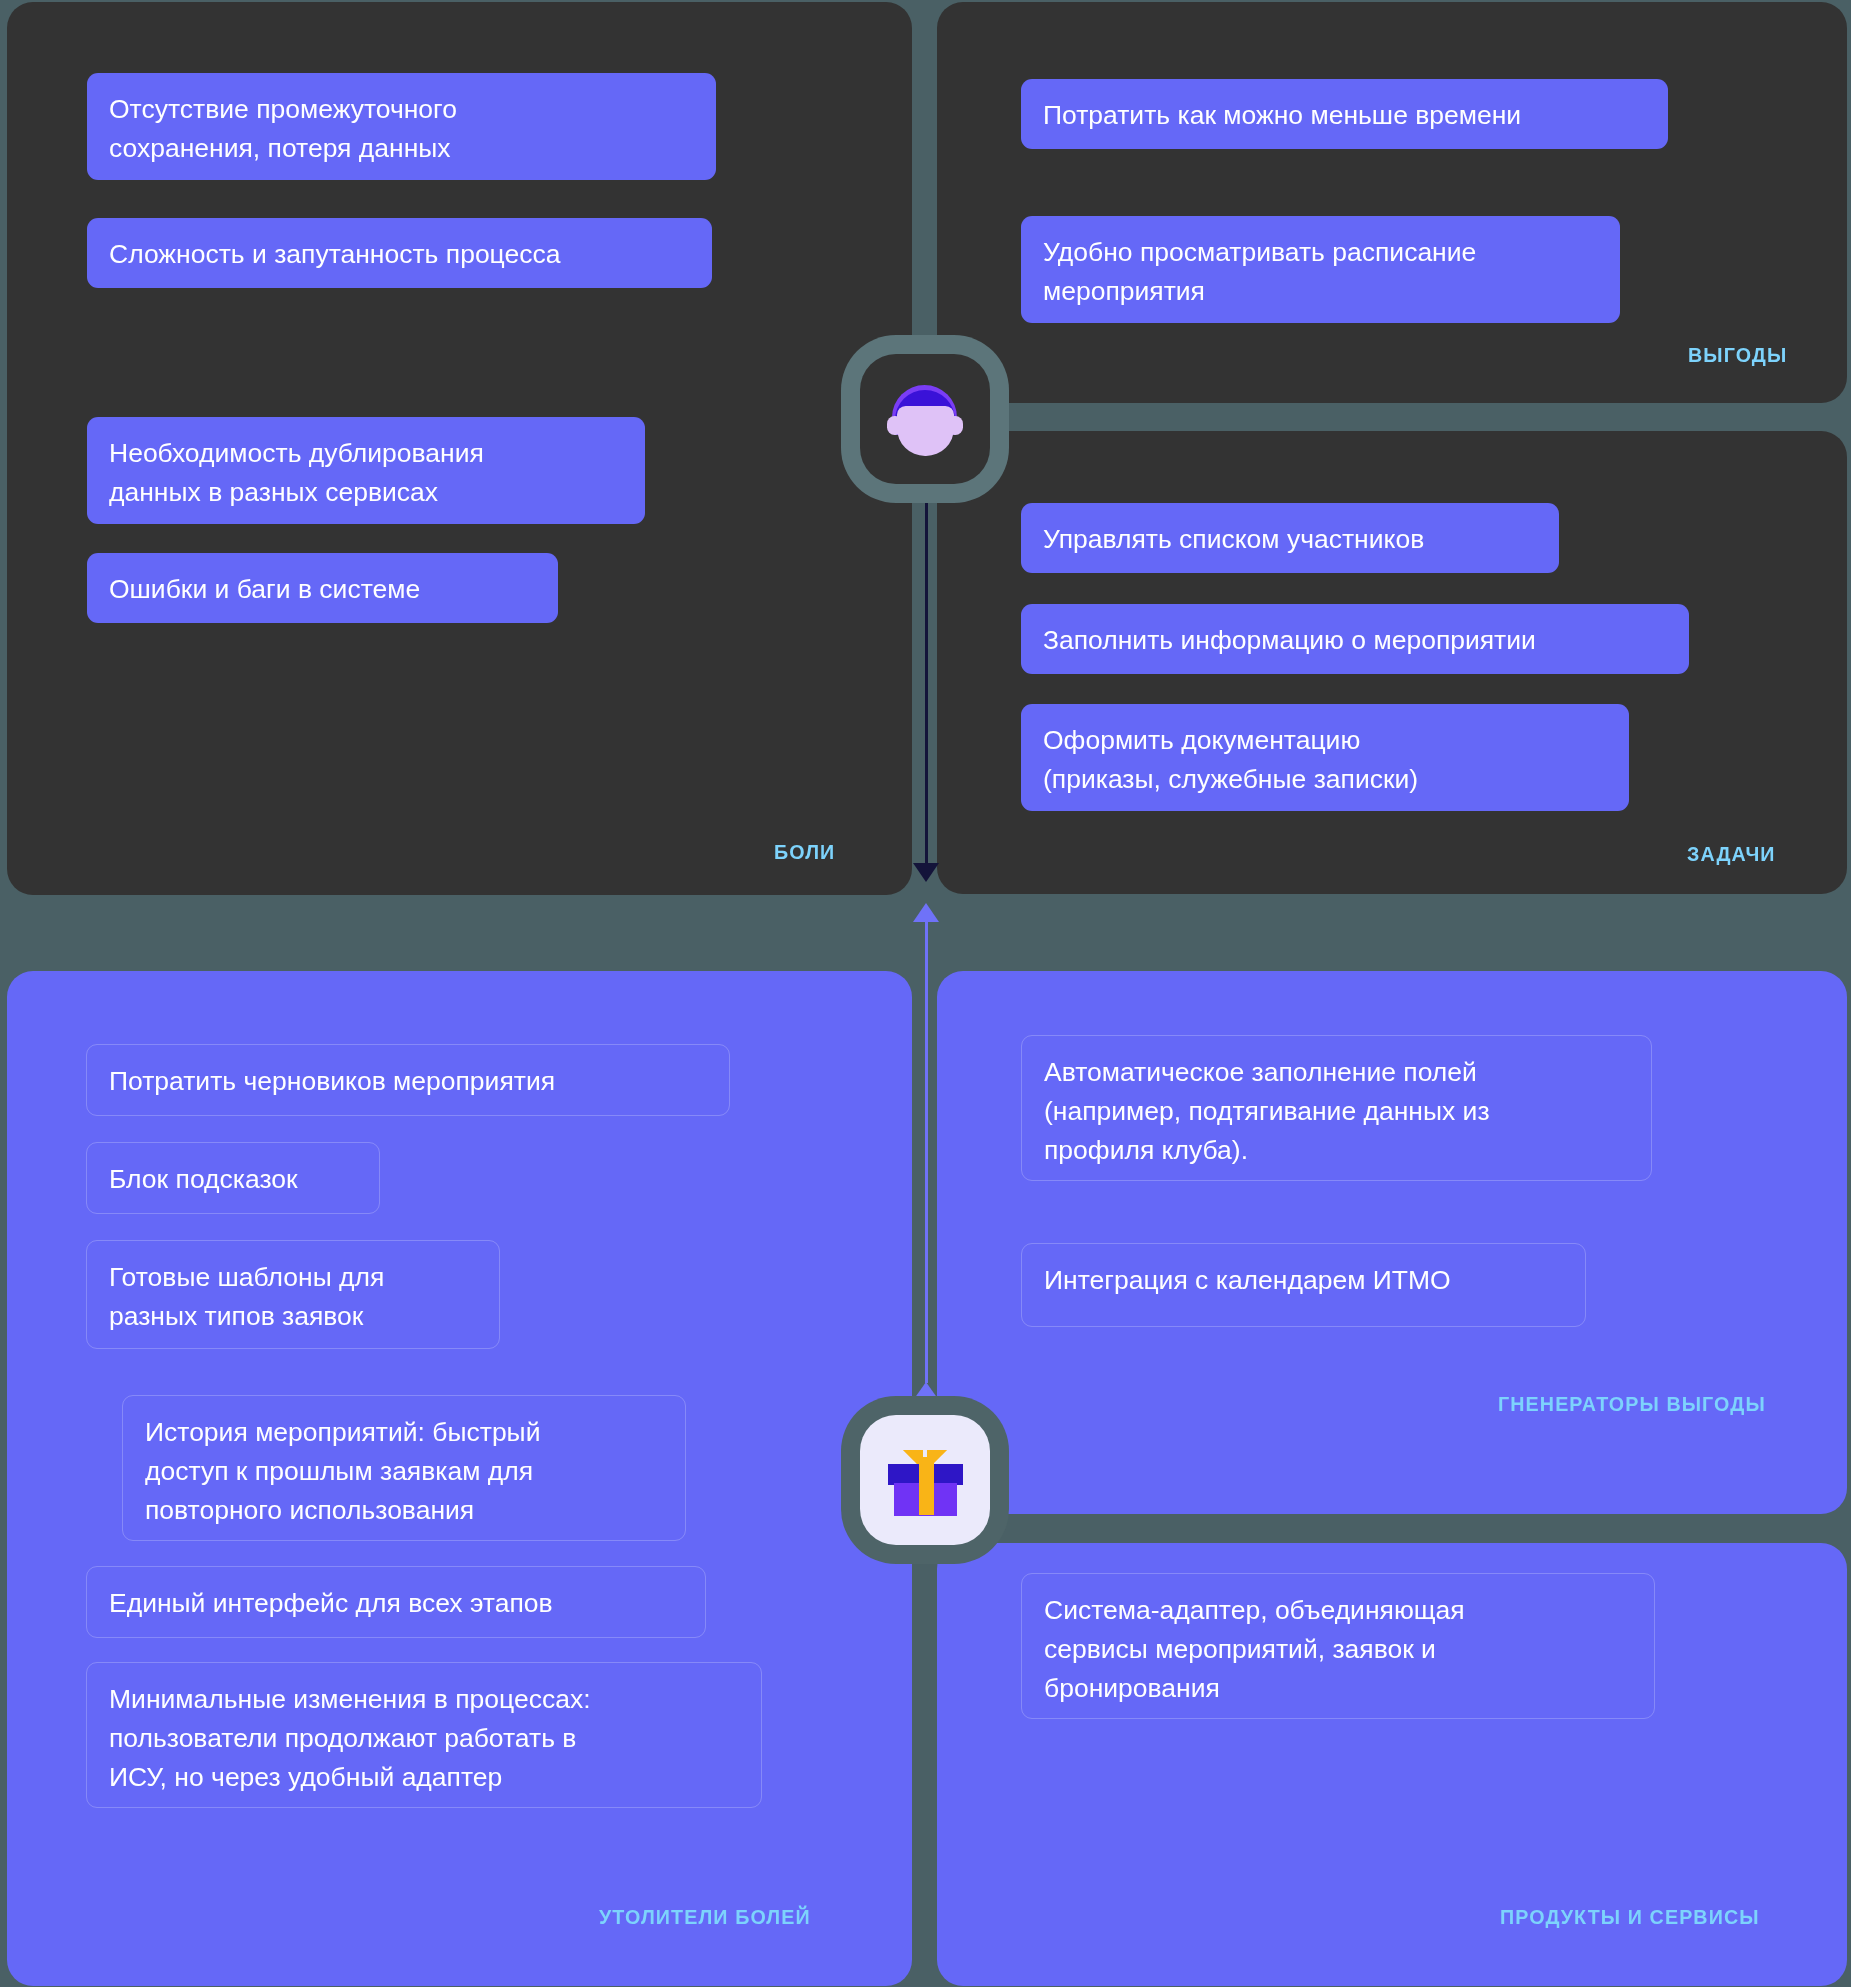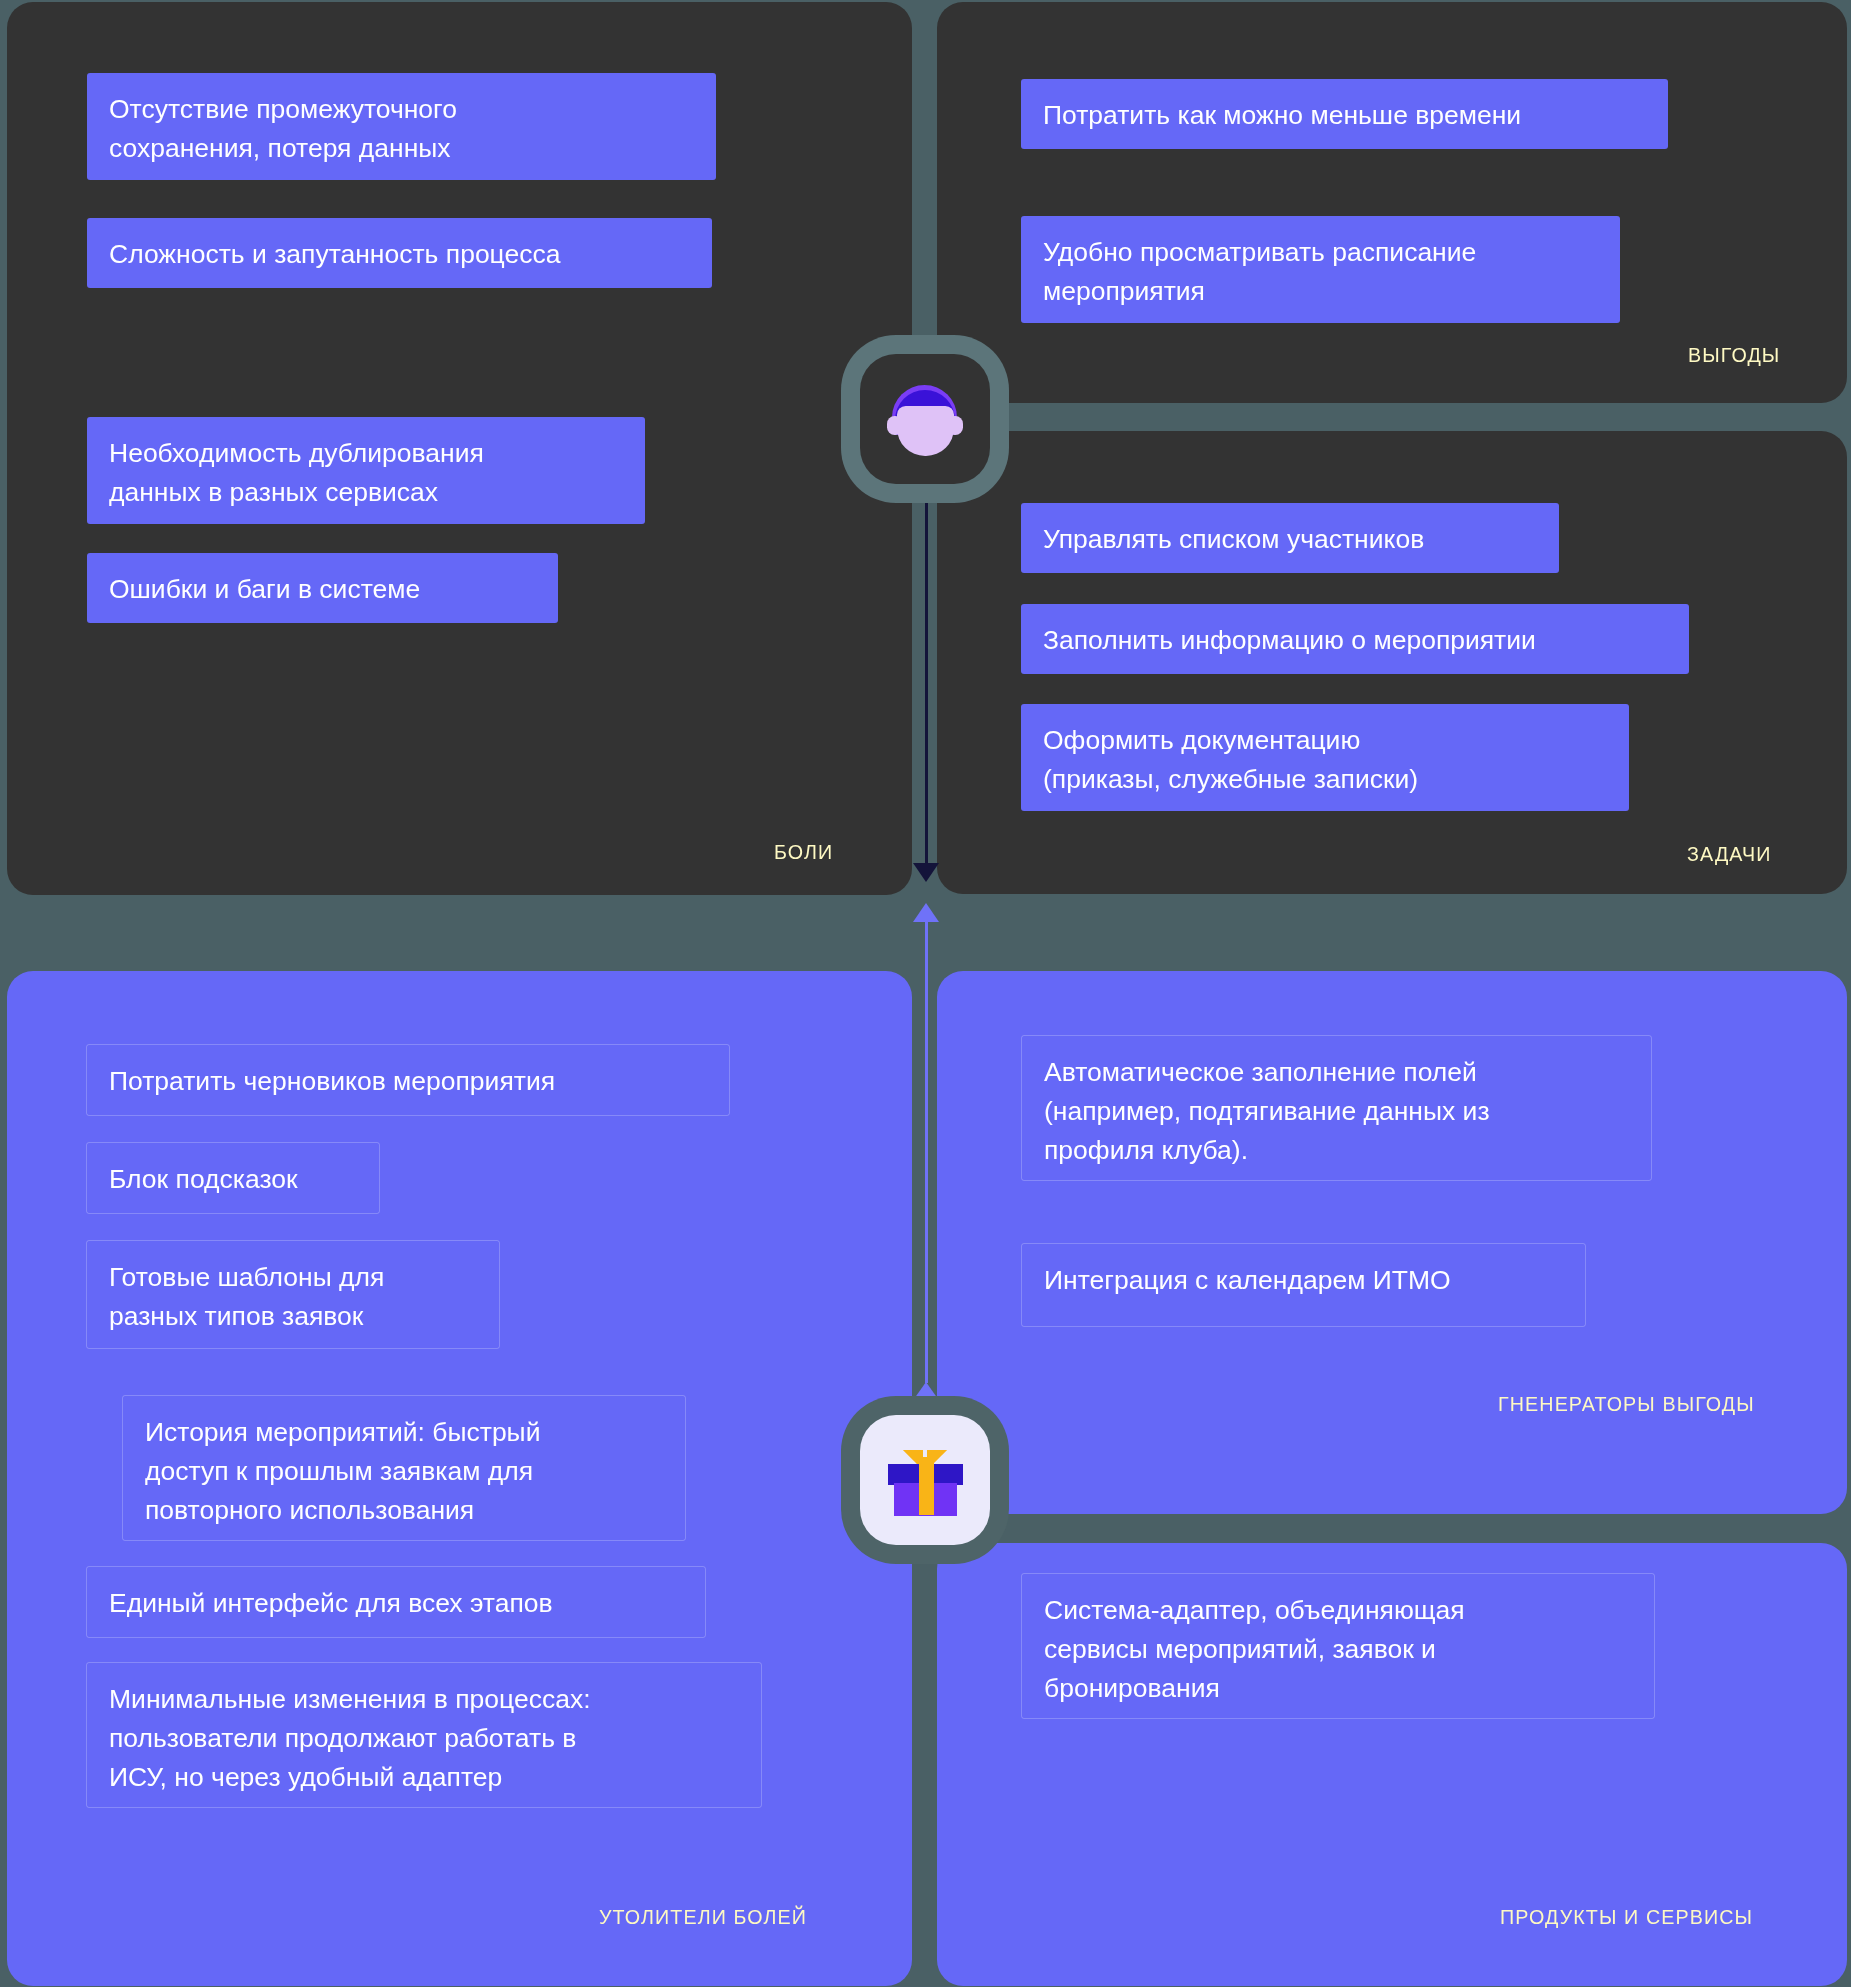--- a/index.html
+++ b/index.html
@@ -37,30 +37,30 @@
   #panel-relievers  { left: 6.8px;    top: 971px; width: 905px; height: 1015px; }
   
   #panel-creators   { left: 937px; top: 971px; width: 910px; height: 543px; }
   
   #panel-products   { left: 937px; top: 1543px; width: 910px; height: 443px; }
 
   
   .quad-label {
     position: absolute;
     font-size: 19.7px;
-    font-weight: 400;
+    font-weight: 700;
     letter-spacing: 1.1px;
-    color: #fef9c3;
+    color: #7dd3fc;
     white-space: nowrap;
   }
 
   
   .card {
     position: absolute;
-    border-radius: 3px;
+    border-radius: 11px;
     color: #ffffff;
     font-size: 26.5px;
     line-height: 39px;
     padding: 17px 22px;
     white-space: pre-line;
   }
   .card-solid {
     background: #6568f7;
   }
   .card-outline {

